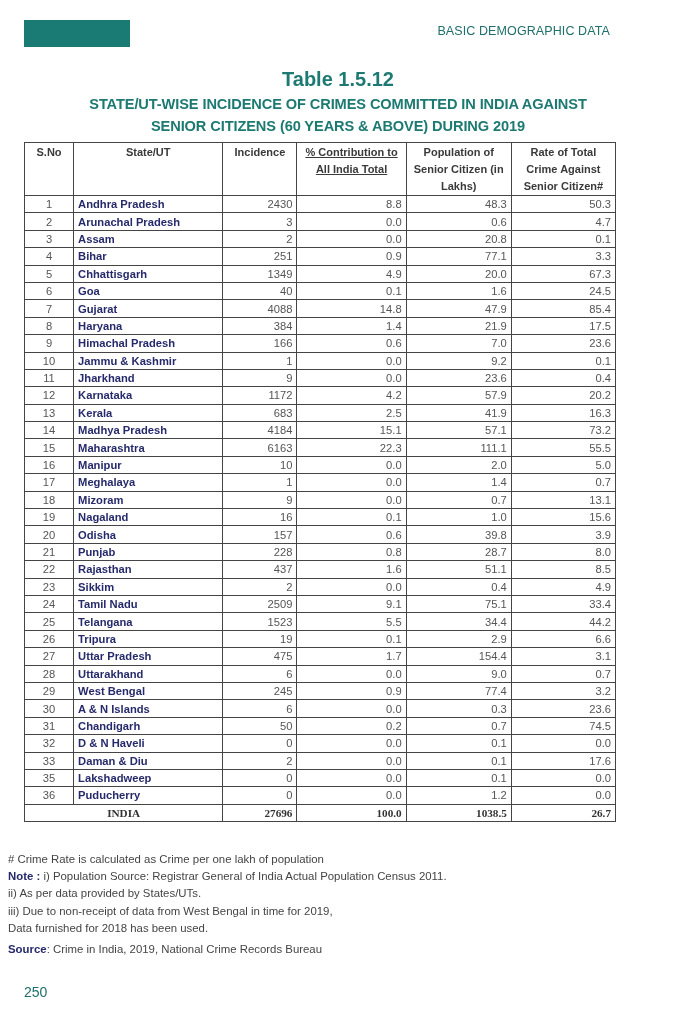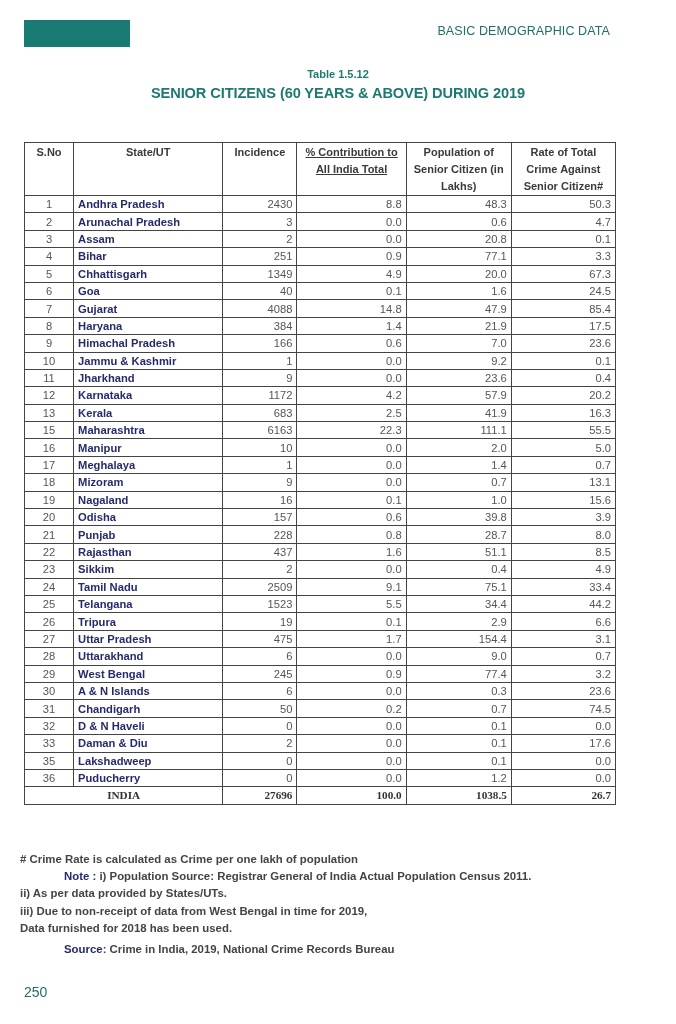--- a/index.html
+++ b/index.html
@@ -1,50 +1,51 @@
 <!DOCTYPE html>
 <html><head>
 <meta charset="utf-8">
 <style>
   html, body { margin:0; padding:0; background:#ffffff; }
   body { width:676px; height:1024px; position:relative; overflow:hidden;
          font-family:"Liberation Sans", sans-serif; color:#333; }
   .teal-block { position:absolute; left:24px; top:20px; width:106px; height:27px; background:#1a7a74; }
   .section-header { position:absolute; right:66px; top:24px; font-size:12.5px; color:#1f6f6a; letter-spacing:0.1px; }
   .title-area { position:absolute; left:0; top:68px; width:676px; text-align:center; color:#1d7a72; font-weight:bold; }
-  .table-no { font-size:11px; margin-bottom:2px; }
+  .table-no { font-size:20px; margin-bottom:2px; }
   .table-title { font-size:14.6px; line-height:22px; letter-spacing:-0.1px; }
   table.data { position:absolute; left:24px; top:142px; width:592px; border-collapse:collapse; font-size:11.2px; }
   table.data th, table.data td { border:1px solid #444; padding:0 4px; height:16.4px; line-height:16px; }
   table.data th { font-weight:bold; color:#3a3a3a; vertical-align:top; text-align:center; line-height:17px; padding-top:1px; font-size:11px; }
   th.c-sno { width:40px;border-radius:19px; }
   th.c-state { width:140px; text-align:right; padding-right:10px; }
   th.c-inc { width:65px; }
   th.c-pct { width:100px;text-decoration:underline; }
   th.c-pop { width:96px; }
   th.c-rate { width:95px; }
   td.sno { text-align:center; color:#555; }
   td.state { color:#262a6b; font-weight:bold; text-align:left; padding-left:8px; }
   td.num { text-align:right; color:#555; }
   tr.total td { font-weight:bold; color:#333;font-family:Liberation Serif, serif; }
   tr.total td.total-label { text-align:center; }
-  .notes { position:absolute; left:20px; top:851px; font-size:11.4px; color:#444; line-height:17.2px;font-weight:bold; }
-  .notes b { color:#262a6b;margin-left:44px; }
+  .notes { position:absolute; left:8px; top:851px; font-size:11.4px; color:#444; line-height:17.2px; }
+  .notes b { color:#262a6b; }
   .source { margin-top:4px; }
   .footer-page { position:absolute; left:24px; top:984px; font-size:14px; color:#1f6f6a; }
   .footer-title { position:absolute; right:60px; top:1042px; font-size:12.5px; color:#1f6f6a; }
 </style>
 </head>
 <body>
 
 <div class="teal-block"></div>
 <div class="section-header">BASIC DEMOGRAPHIC DATA</div>
 
 <div class="title-area">
   <div class="table-no">Table 1.5.12</div>
+  <div class="table-title">STATE/UT-WISE INCIDENCE OF CRIMES COMMITTED IN INDIA AGAINST</div>
   <div class="table-title">SENIOR CITIZENS (60 YEARS &amp; ABOVE) DURING 2019</div>
 </div>
 
 <table class="data">
   <thead>
     <tr>
       <th class="c-sno">S.No</th>
       <th class="c-state">State/UT</th>
       <th class="c-inc">Incidence</th>
       <th class="c-pct">% Contribution to All India Total</th>
@@ -151,20 +152,28 @@
       </tr>
       <tr>
         <td class="sno">13</td>
         <td class="state">Kerala</td>
         <td class="num">683</td>
         <td class="num">2.5</td>
         <td class="num">41.9</td>
         <td class="num">16.3</td>
       </tr>
       <tr>
+        <td class="sno">14</td>
+        <td class="state">Madhya Pradesh</td>
+        <td class="num">4184</td>
+        <td class="num">15.1</td>
+        <td class="num">57.1</td>
+        <td class="num">73.2</td>
+      </tr>
+      <tr>
         <td class="sno">15</td>
         <td class="state">Maharashtra</td>
         <td class="num">6163</td>
         <td class="num">22.3</td>
         <td class="num">111.1</td>
         <td class="num">55.5</td>
       </tr>
       <tr>
         <td class="sno">16</td>
         <td class="state">Manipur</td>

